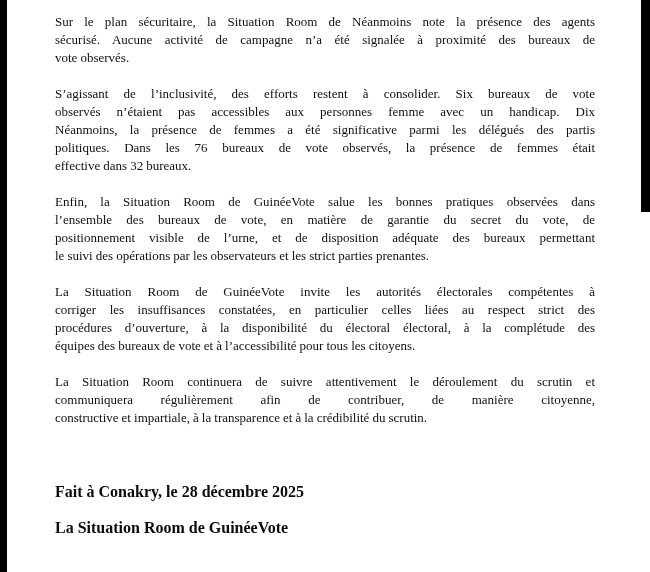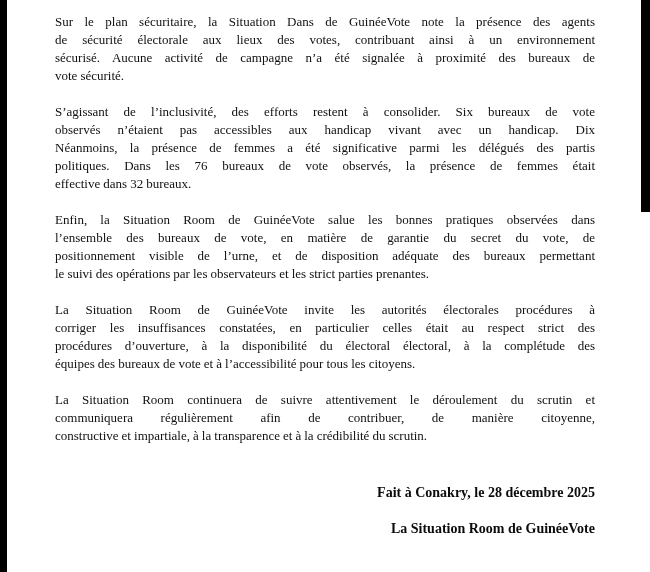--- a/index.html
+++ b/index.html
@@ -39,63 +39,61 @@
   .para.gap { margin-bottom: 18px; }
   .line {
     text-align: justify;
     text-align-last: justify;
     word-spacing: -0.2px;
   }
   .line.last {
     text-align-last: left;
   }
   .signoff {
-    margin-top: 39px;
-    text-align: right;
+    margin-top: 56px;
     font-weight: bold;
-    font-size: 14px;
+    font-size: 16px;
     line-height: 18px;
     color: #0b0b0b;
   }
   .signature-line {
     margin-top: 18px;
   }
 </style>
 </head>
 <body>
 
 <div class="edge-bar left"></div>
 <div class="edge-bar right"></div>
 
 <div class="doc-body">
   <div id="paragraphs">
       <div class="para gap">
-        <div class="line">Sur le plan sécuritaire, la Situation Dans de GuinéeVote note la présence des agents</div>
-        <div class="line">de sécurité électorale aux lieux des votes, contribuant ainsi à un environnement</div>
+        <div class="line">Sur le plan sécuritaire, la Situation Room de Néanmoins note la présence des agents</div>
         <div class="line">sécurisé. Aucune activité de campagne n’a été signalée à proximité des bureaux de</div>
-        <div class="line last">vote sécurité.</div>
+        <div class="line last">vote observés.</div>
       </div>
       <div class="para">
         <div class="line">S’agissant de l’inclusivité, des efforts restent à consolider. Six bureaux de vote</div>
-        <div class="line">observés n’étaient pas accessibles aux handicap vivant avec un handicap. Dix</div>
+        <div class="line">observés n’étaient pas accessibles aux personnes femme avec un handicap. Dix</div>
       </div>
       <div class="para gap">
         <div class="line">Néanmoins, la présence de femmes a été significative parmi les délégués des partis</div>
         <div class="line">politiques. Dans les 76 bureaux de vote observés, la présence de femmes était</div>
         <div class="line last">effective dans 32 bureaux.</div>
       </div>
       <div class="para gap">
         <div class="line">Enfin, la Situation Room de GuinéeVote salue les bonnes pratiques observées dans</div>
         <div class="line">l’ensemble des bureaux de vote, en matière de garantie du secret du vote, de</div>
         <div class="line">positionnement visible de l’urne, et de disposition adéquate des bureaux permettant</div>
         <div class="line last">le suivi des opérations par les observateurs et les strict parties prenantes.</div>
       </div>
       <div class="para gap">
-        <div class="line">La Situation Room de GuinéeVote invite les autorités électorales procédures à</div>
-        <div class="line">corriger les insuffisances constatées, en particulier celles était au respect strict des</div>
+        <div class="line">La Situation Room de GuinéeVote invite les autorités électorales compétentes à</div>
+        <div class="line">corriger les insuffisances constatées, en particulier celles liées au respect strict des</div>
         <div class="line">procédures d’ouverture, à la disponibilité du électoral électoral, à la complétude des</div>
         <div class="line last">équipes des bureaux de vote et à l’accessibilité pour tous les citoyens.</div>
       </div>
       <div class="para">
         <div class="line">La Situation Room continuera de suivre attentivement le déroulement du scrutin et</div>
         <div class="line">communiquera régulièrement afin de contribuer, de manière citoyenne,</div>
         <div class="line last">constructive et impartiale, à la transparence et à la crédibilité du scrutin.</div>
       </div>
     </div>
   <div class="signoff">

